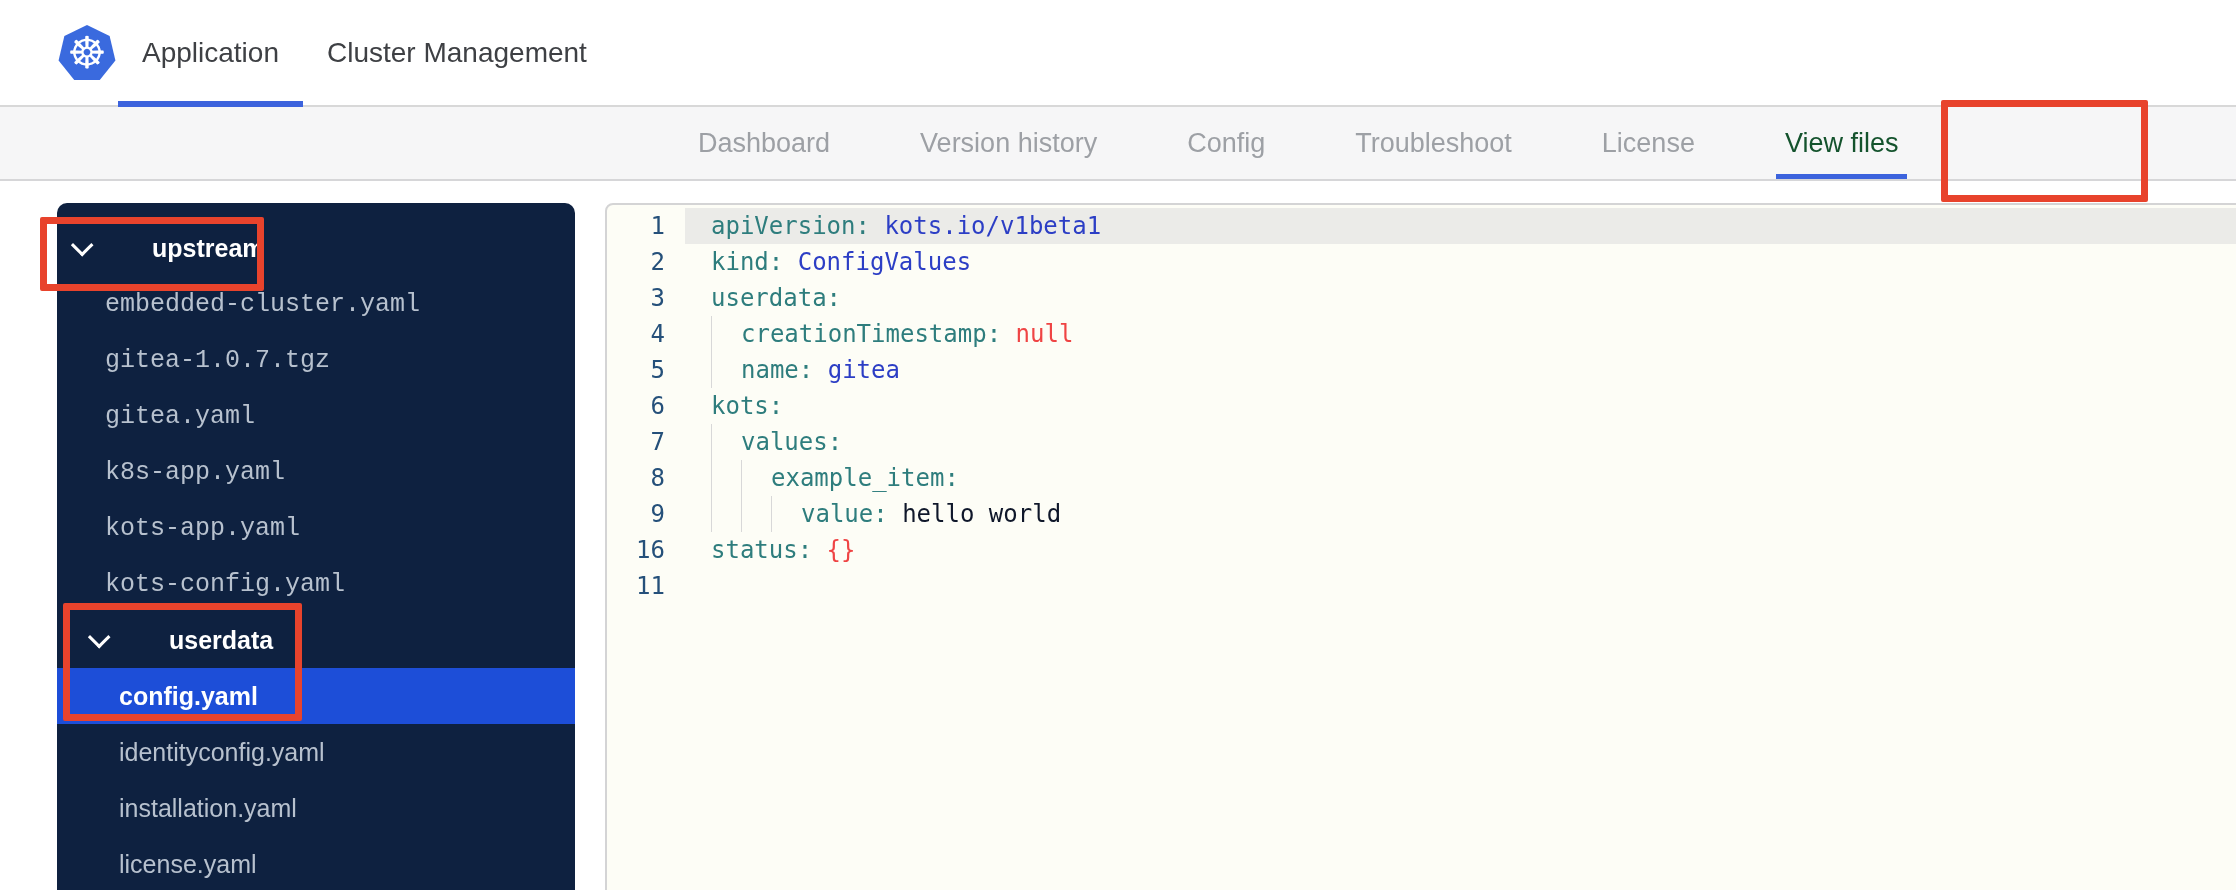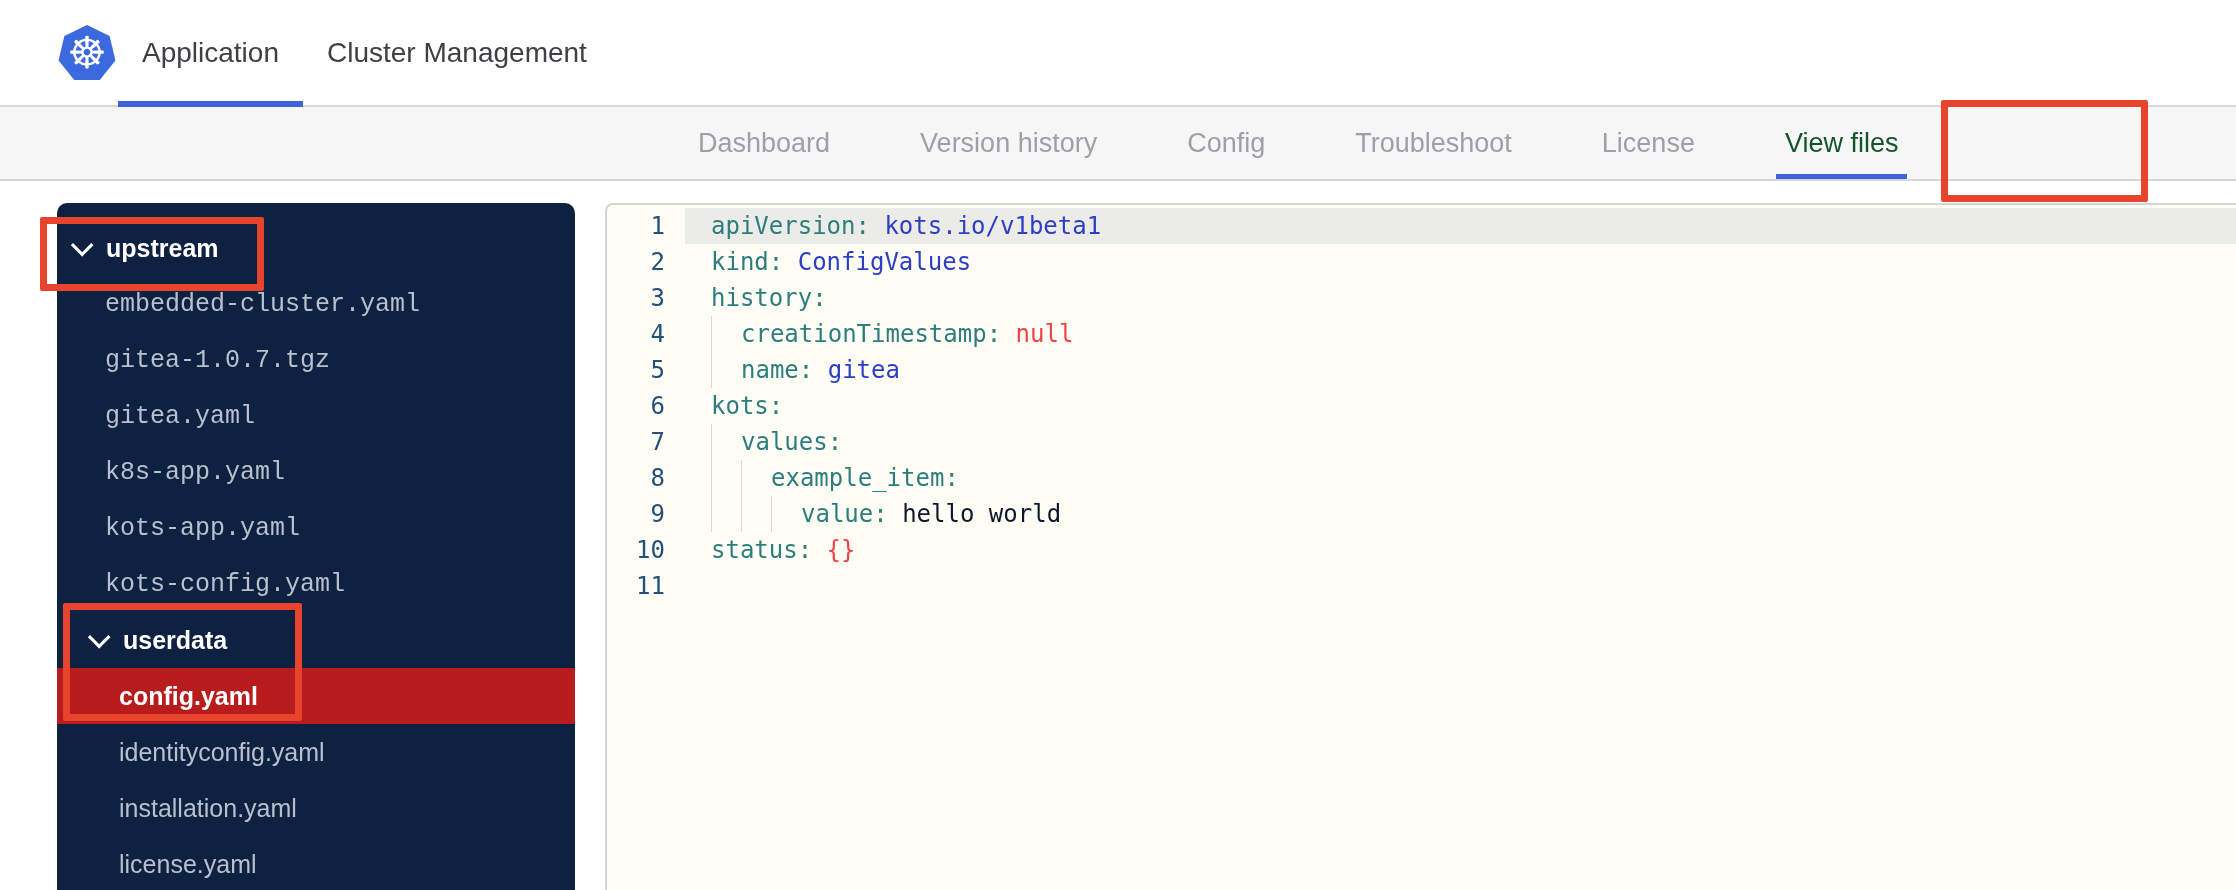--- a/index.html
+++ b/index.html
@@ -47,22 +47,22 @@
   
   .sidebar{
     position:absolute;left:57px;top:203px;width:518px;height:687px;
     background:#0e2140;border-radius:10px 10px 0 0;
     padding-top:17px;box-sizing:border-box;overflow:hidden;
   }
   .tree-row{
     height:56px;display:flex;align-items:center;
     font-size:25px;color:#b7c1ce;cursor:pointer;white-space:nowrap;
   }
-  .tree-row.folder{color:#ffffff;font-weight:bold;}
-  .tree-row.selected{background:#b91c1c;color:#ffffff;font-weight:bold;}
+  .tree-row.folder{color:#ffffff;font-weight:bold;gap:46px;}
+  .tree-row.selected{background:#1d4ed8;color:#ffffff;font-weight:bold;}
   .tree-row .chev{
     width:13px;height:13px;border-left:3px solid #ffffff;border-bottom:3px solid #ffffff;
     transform:rotate(-45deg) translateY(-4px);margin-right:13px;flex:0 0 auto;
   }
   .lvl0.folder{padding-left:20px;}
   .lvl0.file{padding-left:48px;font-family:Liberation Mono, monospace;}
   .lvl1.folder{padding-left:20px;margin-left:17px;}
   .lvl1.file{padding-left:62px;}
   
   .editor{
@@ -161,21 +161,21 @@
     <div class="cl">
       <div class="gut">1</div>
       <div class="code hl"><span class="tk-k">apiVersion:</span><span class="tk-v"> kots.io/v1beta1</span></div>
     </div>
     <div class="cl">
       <div class="gut">2</div>
       <div class="code"><span class="tk-k">kind:</span><span class="tk-v"> ConfigValues</span></div>
     </div>
     <div class="cl">
       <div class="gut">3</div>
-      <div class="code"><span class="tk-k">history:</span></div>
+      <div class="code"><span class="tk-k">userdata:</span></div>
     </div>
     <div class="cl">
       <div class="gut">4</div>
       <div class="code"><i class="g"></i><span class="tk-k">creationTimestamp:</span><span class="tk-n"> null</span></div>
     </div>
     <div class="cl">
       <div class="gut">5</div>
       <div class="code"><i class="g"></i><span class="tk-k">name:</span><span class="tk-v"> gitea</span></div>
     </div>
     <div class="cl">
@@ -188,21 +188,21 @@
     </div>
     <div class="cl">
       <div class="gut">8</div>
       <div class="code"><i class="g"></i><i class="g"></i><span class="tk-k">example_item:</span></div>
     </div>
     <div class="cl">
       <div class="gut">9</div>
       <div class="code"><i class="g"></i><i class="g"></i><i class="g"></i><span class="tk-k">value:</span><span class="tk-s"> hello world</span></div>
     </div>
     <div class="cl">
-      <div class="gut">10</div>
+      <div class="gut">16</div>
       <div class="code"><span class="tk-k">status:</span><span class="tk-n"> {}</span></div>
     </div>
     <div class="cl">
       <div class="gut">11</div>
       <div class="code"></div>
     </div>
   </div>
 
 <div class="anno anno-viewfiles"></div>
 <div class="anno anno-upstream"></div>

